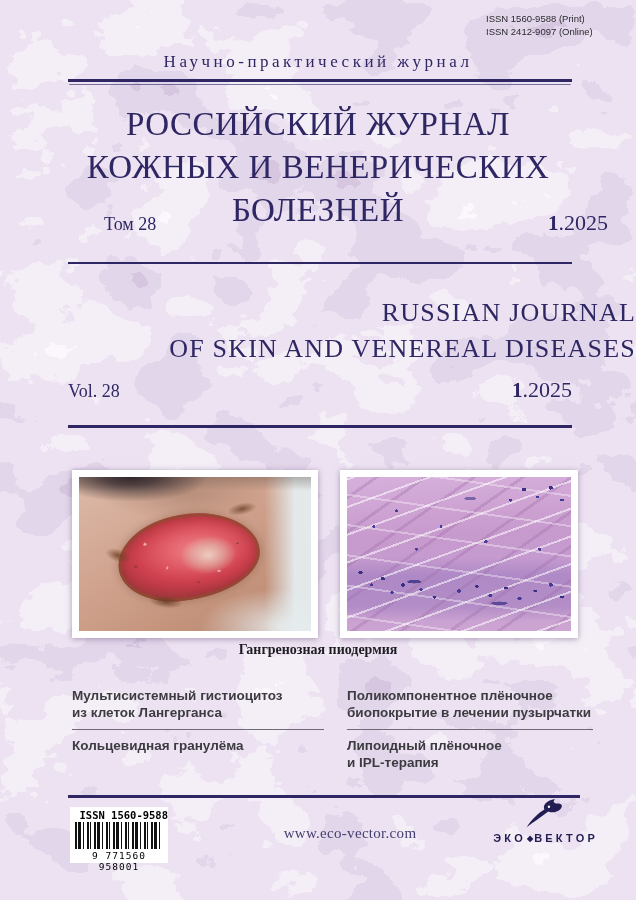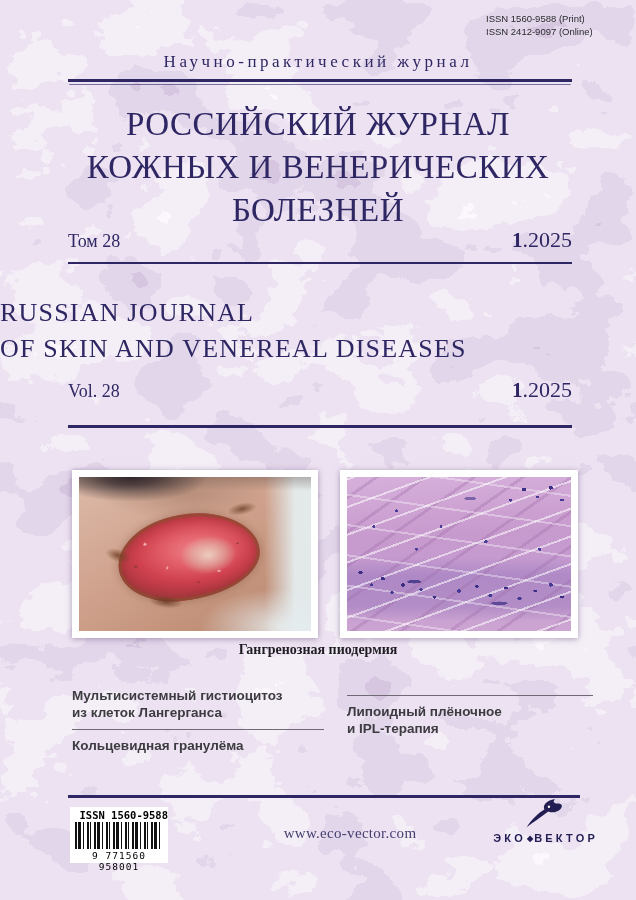--- a/index.html
+++ b/index.html
@@ -13,29 +13,29 @@
 
   
   .subtitle{left:0;top:52px;width:100%;text-align:center;font-size:17px;letter-spacing:3.5px;color:var(--c-navy,#2e2763);}
   .rule{background:var(--c-navy,#2e2763);}
   .rule-subtitle{left:68px;top:79px;width:504px;height:2.5px;box-shadow:0 4px 0 -1.2px var(--c-navy,#2e2763);}
 
   
   .title-ru{left:0;top:103px;width:100%;text-align:center;font-size:33px;line-height:43px;letter-spacing:.5px;color:var(--c-navy,#2e2763);font-weight:normal;margin:0;}
 
   .vol-row{left:68px;width:504px;display:flex;justify-content:space-between;align-items:baseline;color:var(--c-navy,#2e2763);}
-  .vol-ru{top:227px;}
+  .vol-ru{top:210px;margin-left:36px;}
   .vol-en{top:377px;}
   .vol-label{font-size:18px;}
   .issue .num{font-weight:bold;font-size:21px;}
   .issue .yr{font-size:22px;}
   .rule-ru{left:68px;top:262px;width:504px;height:2px;}
 
   
-  .title-en{left:0;top:295px;width:100%;text-align:left;font-size:26px;line-height:36px;letter-spacing:1.2px;color:var(--c-navy,#2e2763);font-weight:normal;margin:0;}
+  .title-en{left:0;top:295px;width:100%;text-align:right;font-size:26px;line-height:36px;letter-spacing:1.2px;color:var(--c-navy,#2e2763);font-weight:normal;margin:0;}
   .rule-en{left:68px;top:425px;width:504px;height:3px;}
 
   
   .photo{position:absolute;top:470px;height:168px;border:7px solid #fff;box-sizing:border-box;overflow:hidden;box-shadow:0 1px 6px rgba(110,90,130,.55);z-index:2;}
   .photo-left{left:72px;width:246px;}
   .photo-right{left:340px;width:238px;}
   .skin{position:absolute;left:0;top:0;right:0;bottom:0;
     background:
       radial-gradient(130% 62% at 22% 0%, rgba(42,34,40,.95) 0%, rgba(48,38,42,.75) 9%, rgba(48,38,42,0) 26%),
       linear-gradient(180deg, rgba(60,45,40,.30) 0%, rgba(60,45,40,0) 9%),
@@ -187,20 +187,24 @@
     <div>
       <div>Мультисистемный гистиоцитоз</div>
       <div>из клеток Лангерганса</div>
     </div>
     <div class="article-divider"></div>
     <div>
       <div>Кольцевидная гранулёма</div>
     </div>
   </div>
   <div class="layer articles-col col-right">
+    <div>
+      <div>Поликомпонентное плёночное</div>
+      <div>биопокрытие в лечении пузырчатки</div>
+    </div>
     <div class="article-divider"></div>
     <div>
       <div>Липоидный плёночное</div>
       <div>и IPL-терапия</div>
     </div>
   </div>
 
   <div class="layer rule rule-bottom"></div>
 
   <div class="layer barcode">

